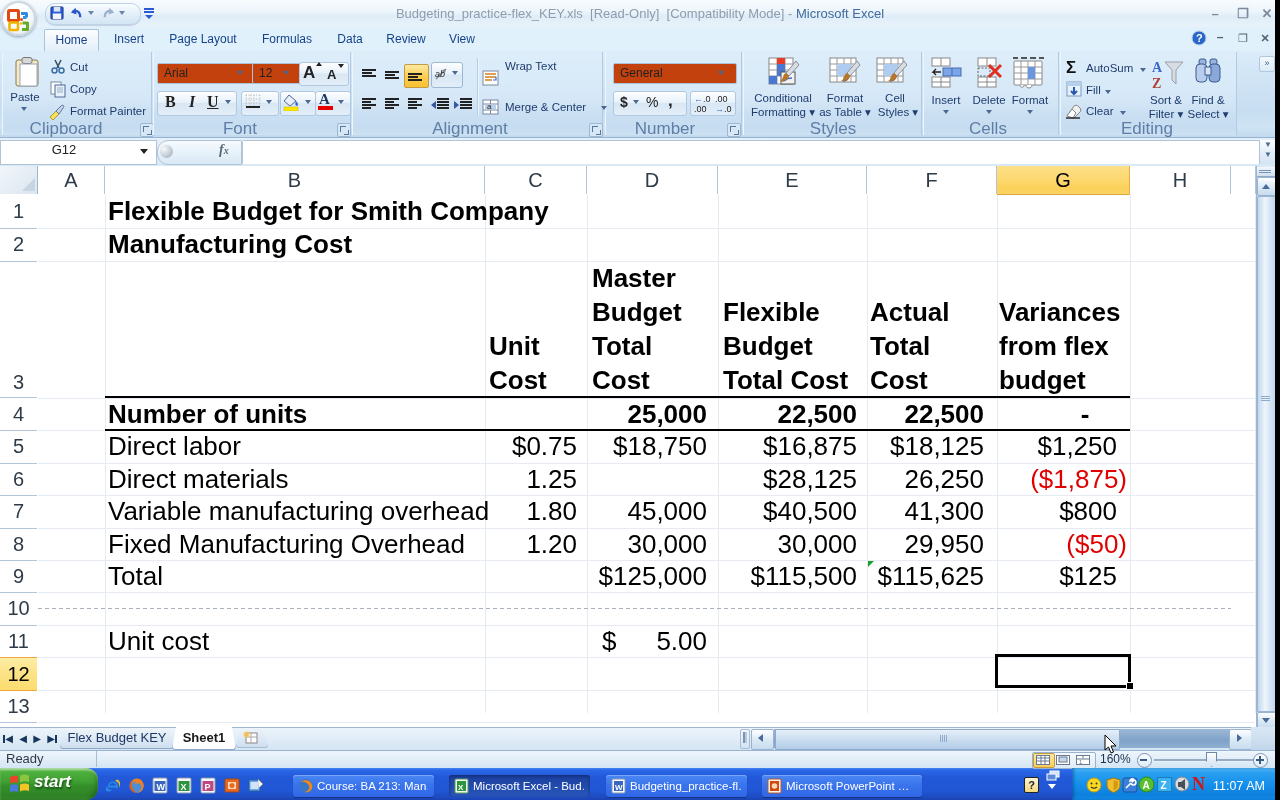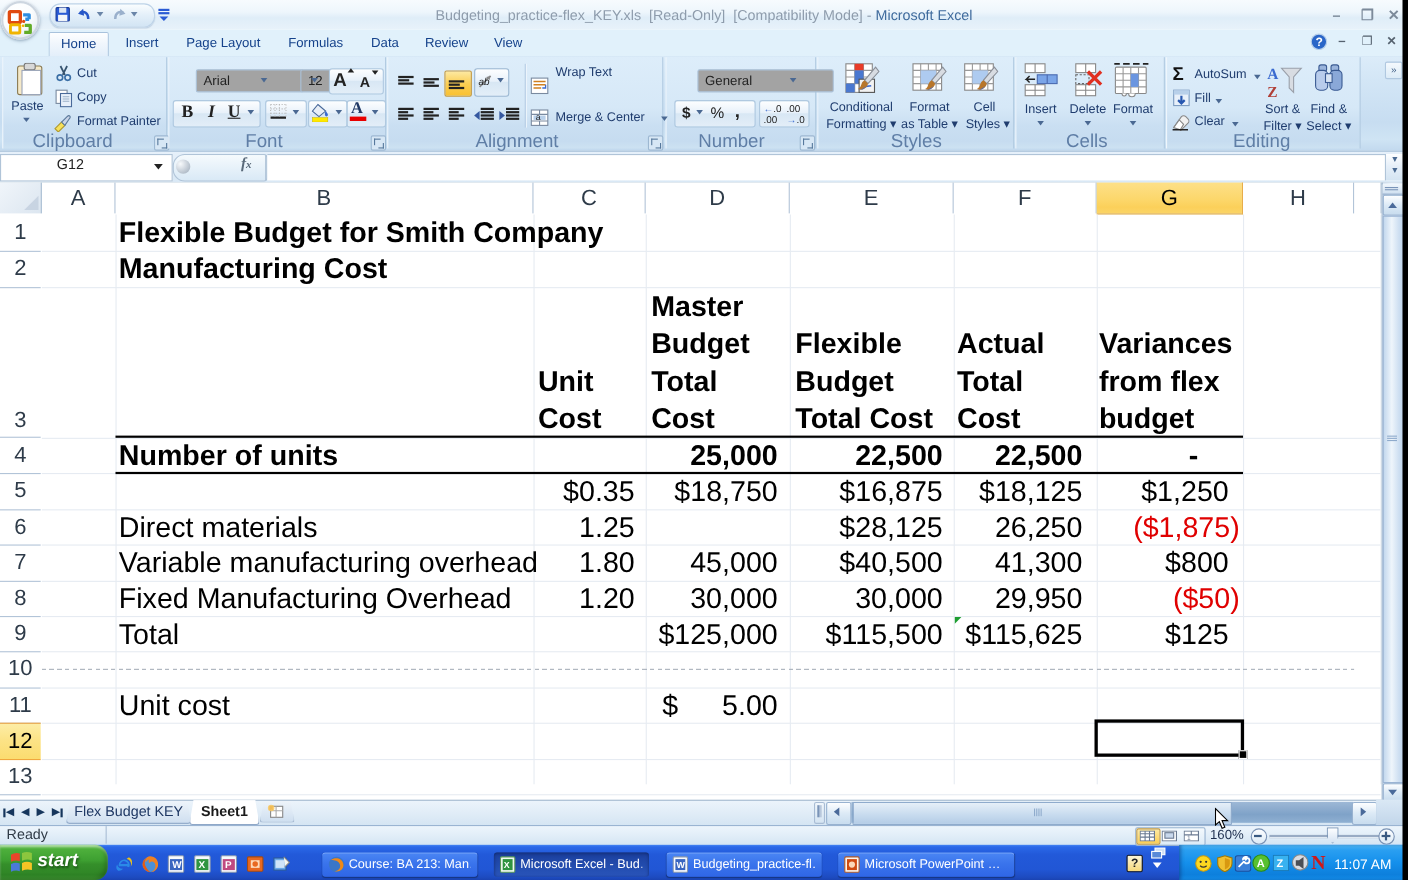--- a/index.html
+++ b/index.html
@@ -20,21 +20,21 @@
 #tab-home{background:linear-gradient(#fdfeff,#f0f6fc 45%,#e2eefa);border:1px solid #a8c2dc;border-bottom:none;border-radius:2px 2px 0 0;}
 
 #ribbon{left:0;top:51px;width:1280px;height:86px;background:linear-gradient(#dcecf9 0%,#d3e6f6 25%,#c7ddf1 70%,#cfe4f4 88%,#c2d9ee 100%);border-bottom:1px solid #95b3d2;}
 .rgroup{top:52px;height:83px;background:linear-gradient(#ddedfa 0%,#d6e8f7 55%,#cadff2 75%,#c6dcf0 92%,#cde2f2 100%);border-left:1px solid #eef6fc;border-right:1px solid #b2cbe2;}
 .rglabel{top:123px;height:13px;font-size:17px;color:#5f7ea6;text-align:center;line-height:12px;}
 .launcher{top:123px;width:12px;height:12px;border:1px solid #9db8d2;border-radius:2px;background:#d7e7f5;}
 .launcher:before{content:"";position:absolute;left:2px;top:2px;width:5px;height:5px;border-left:1px solid #56789c;border-top:1px solid #56789c;}
 .launcher:after{content:"";position:absolute;right:1px;bottom:1px;width:4px;height:4px;border-right:1px solid #56789c;border-bottom:1px solid #56789c;}
 .rtext{font-size:11.5px;color:#1f3c6e;}
 .rbtn{border:1px solid #b0c9e0;border-radius:3px;background:linear-gradient(#fdfeff,#e8f1fa 45%,#d8e7f4 50%,#e3eef8);}
-.combo{background:#a3a3a3;border:1px solid #abc1d8;border-radius:2px;font-size:12px;color:#222;margin-left:21px;}
+.combo{background:#c2410c;border:1px solid #abc1d8;border-radius:2px;font-size:12px;color:#222;}
 .darr{width:0;height:0;border-left:3px solid transparent;border-right:3px solid transparent;border-top:4px solid #4a6892;}
 
 #fbar{left:0;top:138px;width:1280px;height:28px;background:linear-gradient(#e6f0fa,#d9e8f5);border-bottom:2px solid #a8b8c8;}
 #namebox{left:0;top:140px;width:155px;height:23px;background:#fff;border:1px solid #b0c4d8;}
 #fxpill{left:157px;top:140px;width:84px;height:23px;background:linear-gradient(#f5fafd,#d9e9f6);border:1px solid #b0c4d8;border-radius:11px 3px 3px 11px;}
 #fentry{left:243px;top:140px;width:1033px;height:23px;background:#fff;border-top:1px solid #b0c4d8;}
 
 #grid{left:0;top:166px;width:1256px;height:561px;background:#fff;}
 .chd{top:0;height:28px;text-align:center;font-size:20px;color:#2e3b49;line-height:28px;border-right:1px solid #b2c4d8;}
 .rhd{left:0;width:37px;text-align:center;font-size:20px;color:#2e3b49;}
@@ -377,21 +377,22 @@
 <div class="abs cell bold" style="left:489px;top:163px;line-height:34px;">Unit<br>Cost</div>
 <div class="abs cell bold" style="left:592px;top:95px;line-height:34px;">Master<br>Budget<br>Total<br>Cost</div>
 <div class="abs cell bold" style="left:723px;top:129px;line-height:34px;">Flexible<br>Budget<br>Total Cost</div>
 <div class="abs cell bold" style="left:870px;top:129px;line-height:34px;">Actual<br>Total<br>Cost</div>
 <div class="abs cell bold" style="left:999px;top:129px;line-height:34px;">Variances<br>from flex<br>budget</div>
 <div class="abs cell bold" style="left:108px;top:232px;height:32px;line-height:32px;">Number of units</div>
 <div class="abs cell bold" style="left:487px;width:220px;top:232px;height:32px;line-height:32px;text-align:right;">25,000</div>
 <div class="abs cell bold" style="left:637px;width:220px;top:232px;height:32px;line-height:32px;text-align:right;">22,500</div>
 <div class="abs cell bold" style="left:764px;width:220px;top:232px;height:32px;line-height:32px;text-align:right;">22,500</div>
 <div class="abs cell bold" style="left:1075px;width:20px;top:232px;height:32px;line-height:32px;text-align:center;">-</div>
-<div class="abs cell" style="left:357px;width:220px;top:264px;height:33px;line-height:33px;text-align:right;">$0.35</div>
+<div class="abs cell" style="left:108px;top:264px;height:33px;line-height:33px;">Direct labor</div>
+<div class="abs cell" style="left:357px;width:220px;top:264px;height:33px;line-height:33px;text-align:right;">$0.75</div>
 <div class="abs cell" style="left:487px;width:220px;top:264px;height:33px;line-height:33px;text-align:right;">$18,750</div>
 <div class="abs cell" style="left:637px;width:220px;top:264px;height:33px;line-height:33px;text-align:right;">$16,875</div>
 <div class="abs cell" style="left:764px;width:220px;top:264px;height:33px;line-height:33px;text-align:right;">$18,125</div>
 <div class="abs cell" style="left:897px;width:220px;top:264px;height:33px;line-height:33px;text-align:right;">$1,250</div>
 <div class="abs cell" style="left:108px;top:297px;height:32px;line-height:32px;">Direct materials</div>
 <div class="abs cell" style="left:357px;width:220px;top:297px;height:32px;line-height:32px;text-align:right;">1.25</div>
 <div class="abs cell" style="left:637px;width:220px;top:297px;height:32px;line-height:32px;text-align:right;">$28,125</div>
 <div class="abs cell" style="left:764px;width:220px;top:297px;height:32px;line-height:32px;text-align:right;">26,250</div>
 <div class="abs cell red" style="left:907px;width:220px;top:297px;height:32px;line-height:32px;text-align:right;">($1,875)</div>
 <div class="abs cell" style="left:108px;top:329px;height:33px;line-height:33px;">Variable manufacturing overhead</div>

